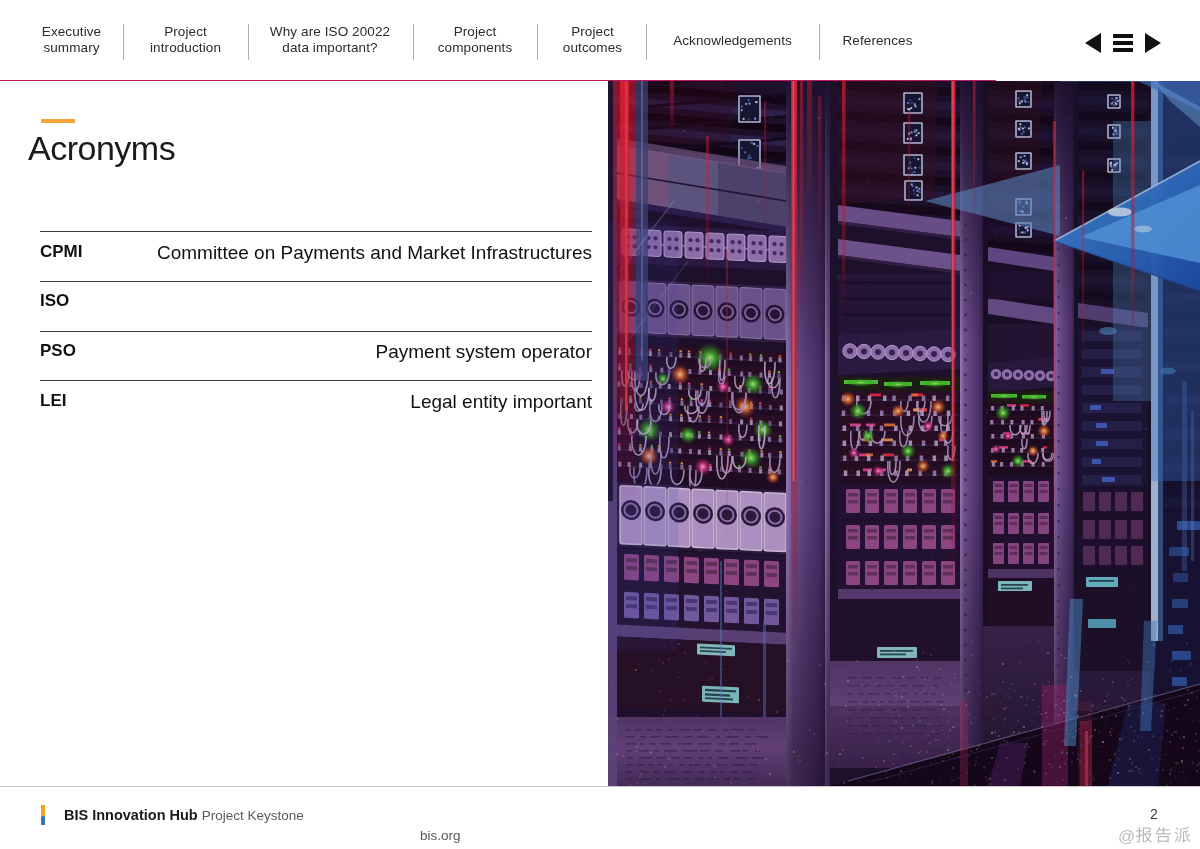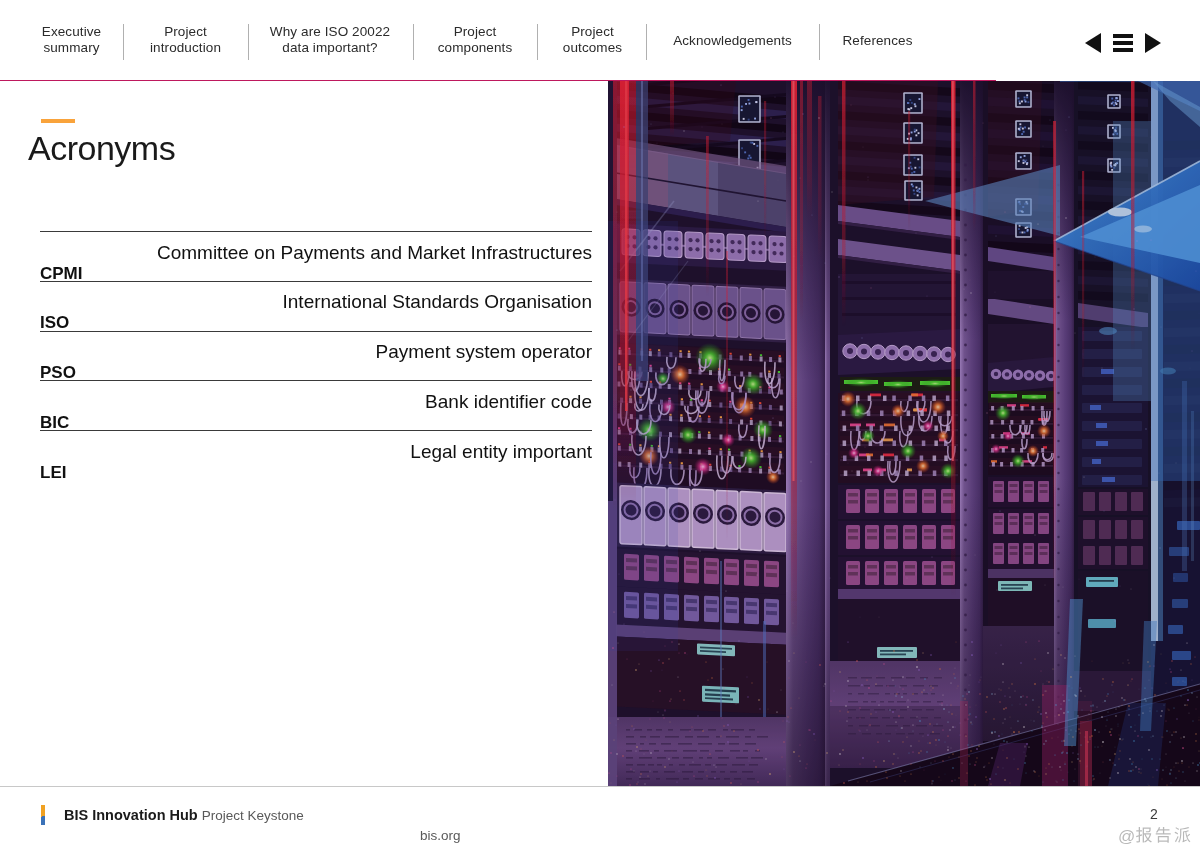--- a/index.html
+++ b/index.html
@@ -8,21 +8,21 @@
 .nd{position:absolute;top:24px;width:1px;height:36px;background:#b0b0b0;}
 .one{display:inline-block;padding-top:9px;text-align:right;}
 .tri-l{position:absolute;top:33px;width:0;height:0;border-style:solid;border-width:10.8px 16px 10.8px 0;border-color:transparent #111 transparent transparent;}
 .tri-r{position:absolute;top:33px;width:0;height:0;border-style:solid;border-width:10.8px 0 10.8px 16px;border-color:transparent transparent transparent #111;}
 .burger{position:absolute;left:1113px;top:34px;width:20px;height:18px;}
 .burger div{height:4px;background:#111;margin-bottom:3px;}
 .dash{position:absolute;left:41px;top:119px;width:34px;height:3.5px;background:#f9a33b;}
 h1{position:absolute;left:28px;top:129px;margin:0;font-size:34px;font-weight:400;color:#1a1a1a;letter-spacing:-0.5px;}
 .tbl{position:absolute;left:40px;top:231px;width:552px;}
 .row{box-sizing:border-box;height:49.78px;border-top:1px solid #3a3a3a;position:relative;}
-.ac{position:absolute;left:0;top:9.5px;font-weight:bold;font-size:17px;color:#111;margin-top:22px;}
+.ac{position:absolute;left:0;top:9.5px;font-weight:bold;font-size:17px;color:#111;}
 .de{position:absolute;right:0;top:9.5px;font-size:19px;color:#111;}
 .photo{position:absolute;left:608px;top:81px;width:592px;height:705px;}
 .fline{position:absolute;left:0;top:786px;width:1200px;height:1px;background:#c8c8c8;}
 .fbar{position:absolute;left:41px;top:805px;width:3.5px;height:20px;background:linear-gradient(160deg,#f0a122 0 55%,#3b72b8 55% 100%);}
 .ftext{position:absolute;left:64px;top:807px;font-size:14.5px;color:#1a1a1a;}.ftext span{font-size:13.5px;color:#595959;}
 .ftext b{color:#1a1a1a;}
 .fbis{position:absolute;left:420px;top:808px;font-size:13.5px;color:#595959;margin-top:20px;}
 .fpage{position:absolute;left:1150px;top:806px;font-size:14px;color:#3a3a3a;}
 .wm{position:absolute;left:1118px;top:826px;}
 </style></head><body>
@@ -50,29 +50,24 @@
   </div>
 <div class="dash"></div>
 <h1>Acronyms</h1>
 <div class="tbl">
     <div class="row">
       <span class="ac">CPMI</span>
       <span class="de">Committee on Payments and Market Infrastructures</span>
     </div>
     <div class="row">
       <span class="ac">ISO</span>
-      <span class="de">International Standards Organisation</span>
     </div>
     <div class="row">
       <span class="ac">PSO</span>
       <span class="de">Payment system operator</span>
-    </div>
-    <div class="row">
-      <span class="ac">BIC</span>
-      <span class="de">Bank identifier code</span>
     </div>
     <div class="row">
       <span class="ac">LEI</span>
       <span class="de">Legal entity important</span>
     </div>
   </div>
 <div class="photo">
     <svg width="592" height="705" viewBox="0 0 592 705" style="display:block">
       <defs>
 <linearGradient id="bg" x1="0" y1="0" x2="0" y2="1">

